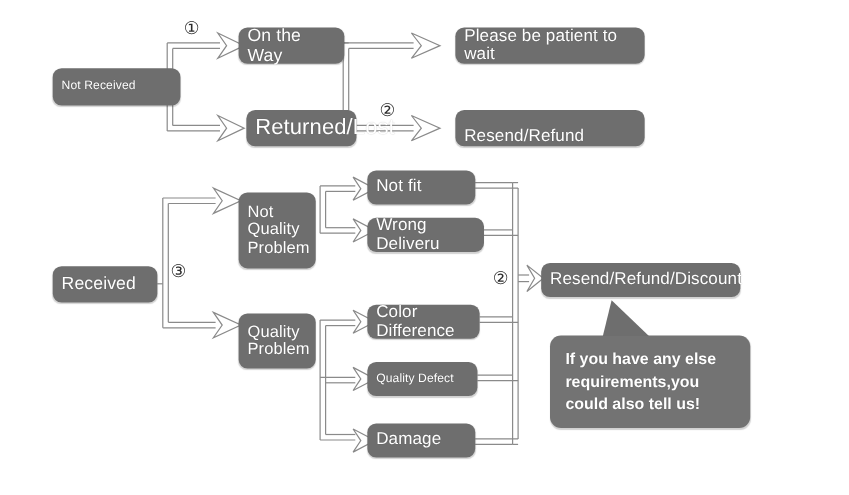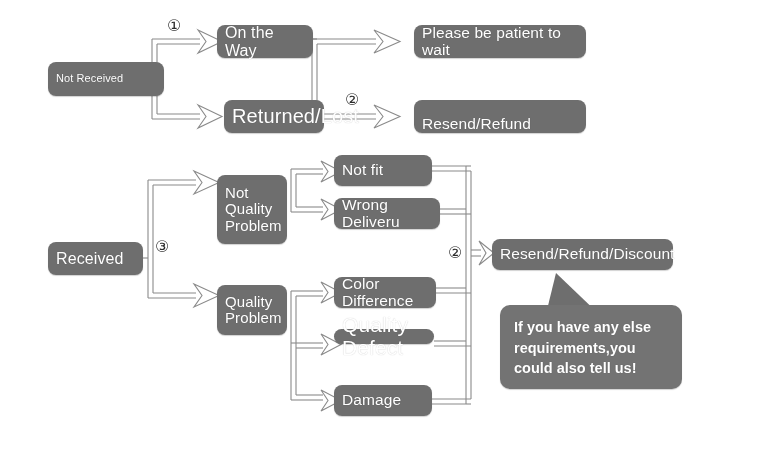--- a/index.html
+++ b/index.html
@@ -197,21 +197,21 @@
   </div>
 
   <div class="node" style="left:334px;top:198px;width:106px;height:31px;font-size:15.5px;">
     <span class="txt">Wrong Deliveru</span>
   </div>
 
   <div class="node" style="left:334px;top:277px;width:102px;height:31px;font-size:15.5px;">
     <span class="txt">Color Difference</span>
   </div>
 
-  <div class="node" style="left:334px;top:329px;width:100px;height:15px;font-size:21px;justify-content:center;">
+  <div class="node" style="left:334px;top:329px;width:100px;height:31px;font-size:11px;justify-content:center;">
     <span class="txt">Quality Defect</span>
   </div>
 
   <div class="node" style="left:334px;top:385px;width:98px;height:31px;font-size:15.5px;">
     <span class="txt">Damage</span>
   </div>
 
   <div class="node" style="left:492px;top:239px;width:181px;height:31px;font-size:15.5px;">
     <span class="txt">Resend/Refund/Discount</span>
   </div>

